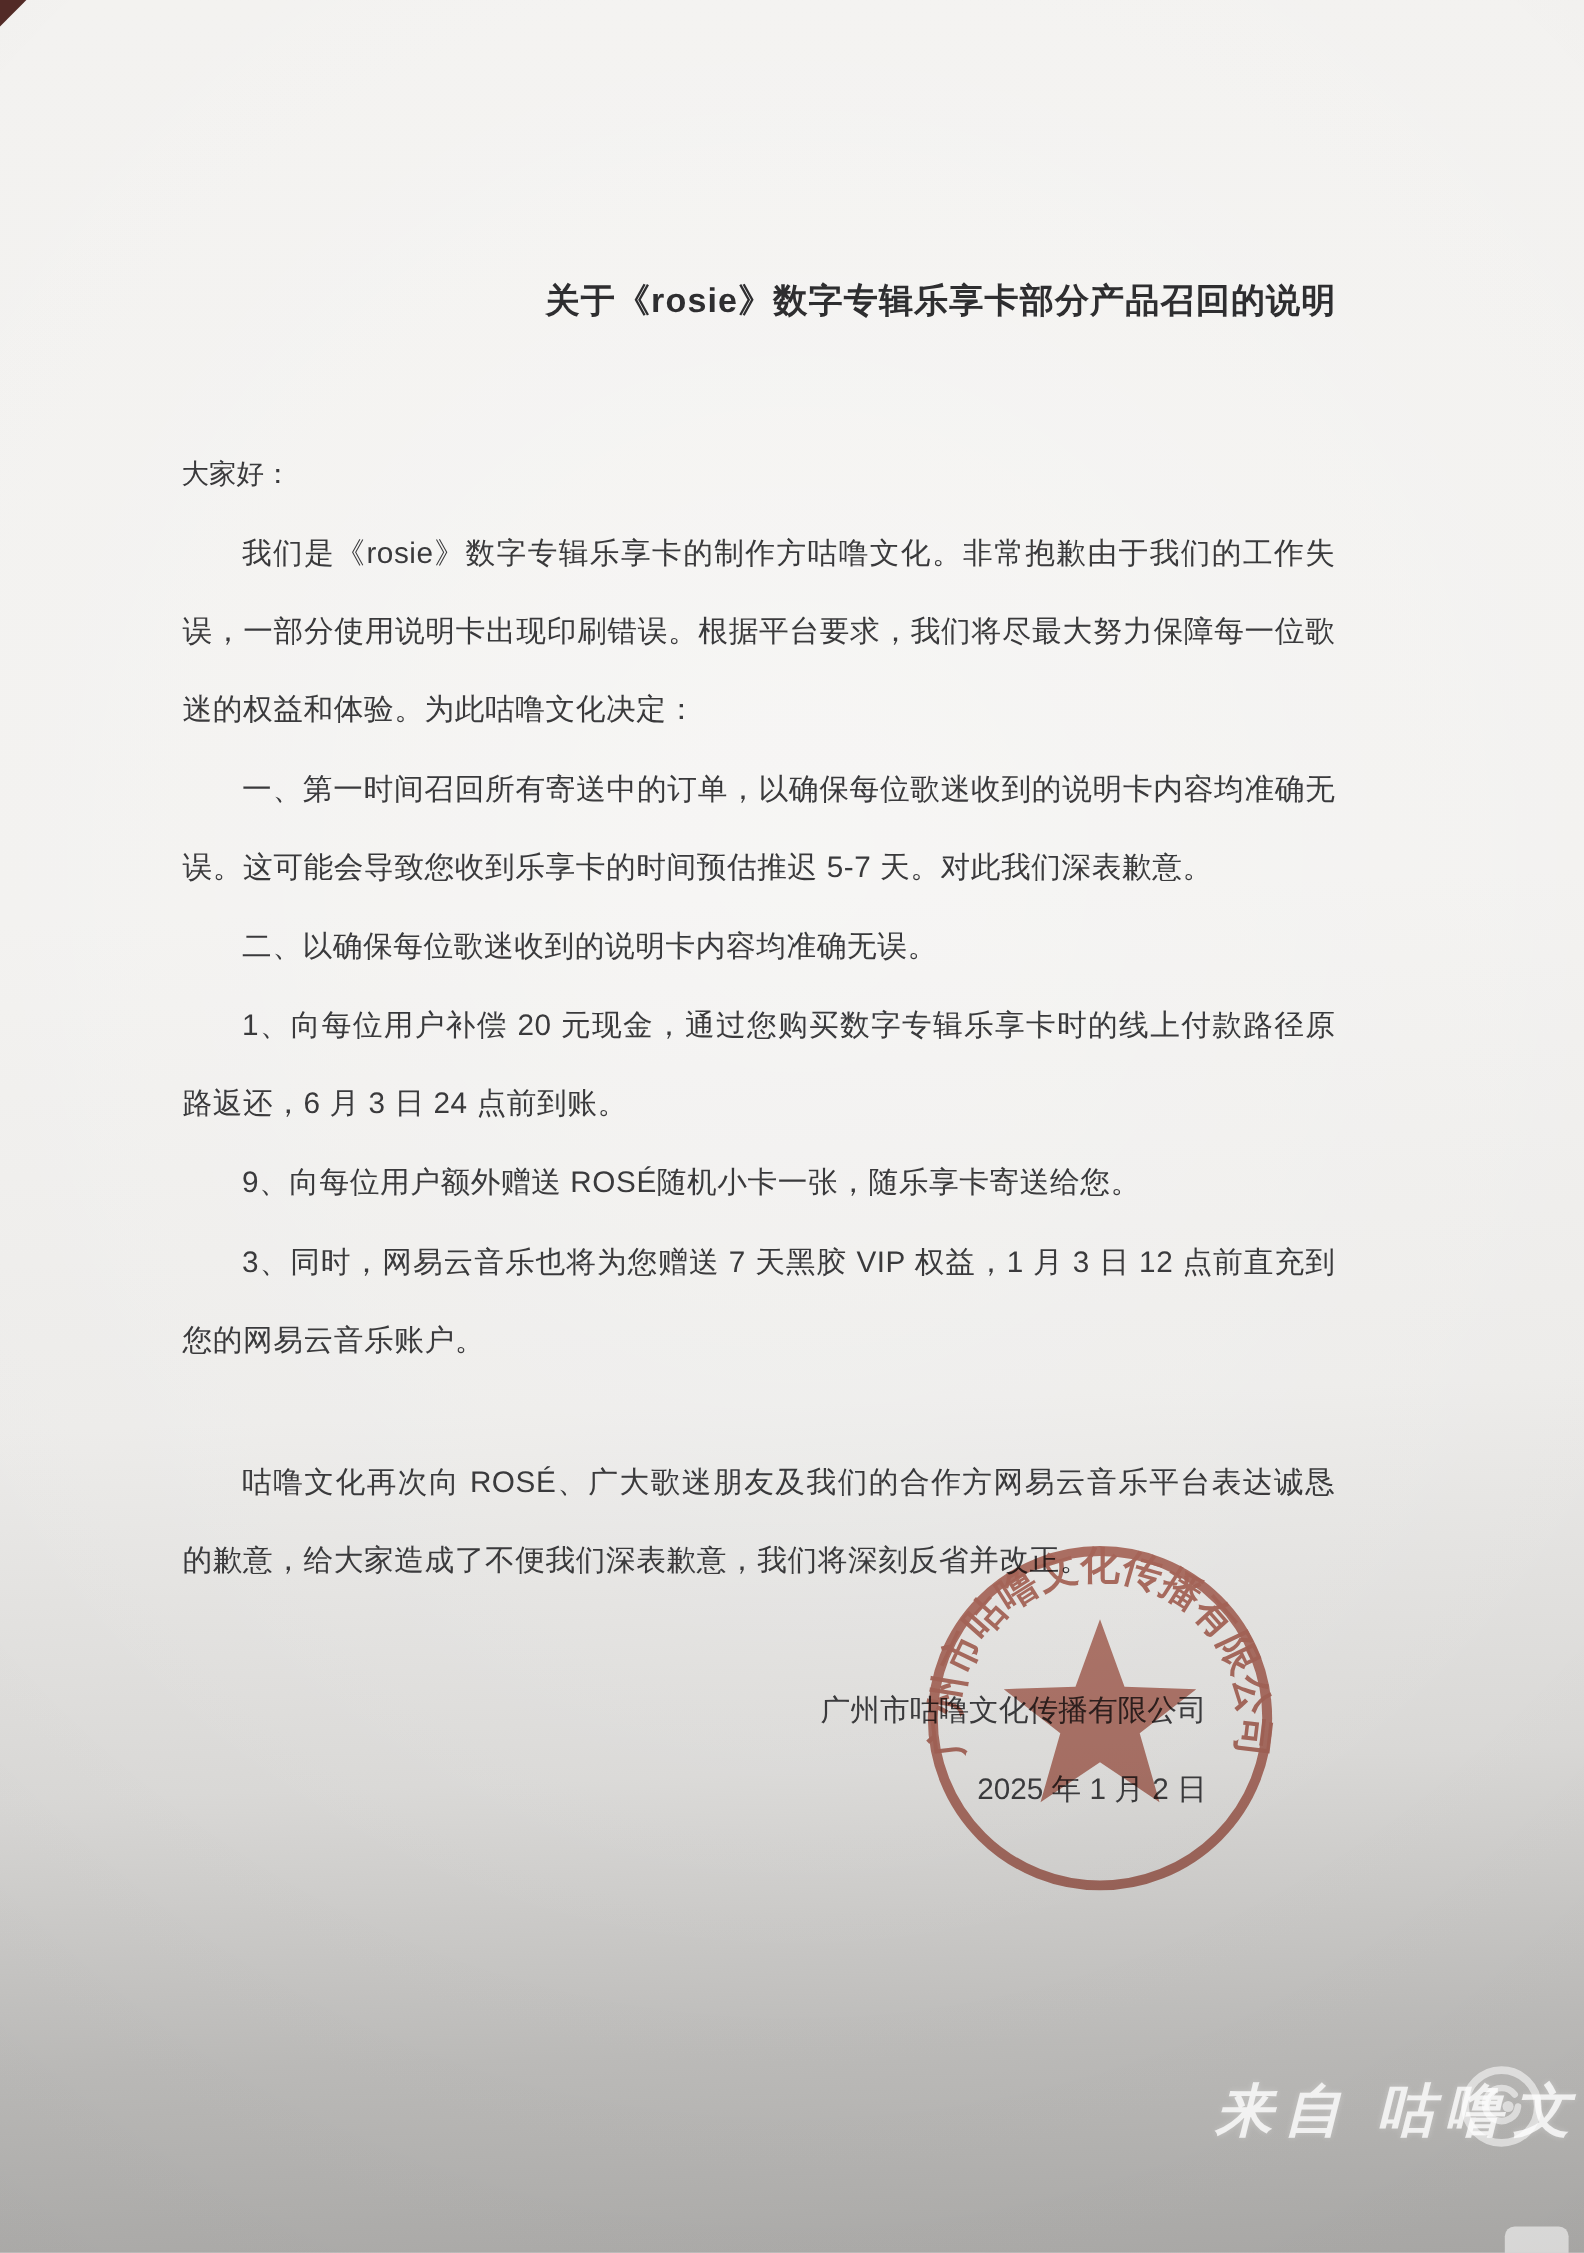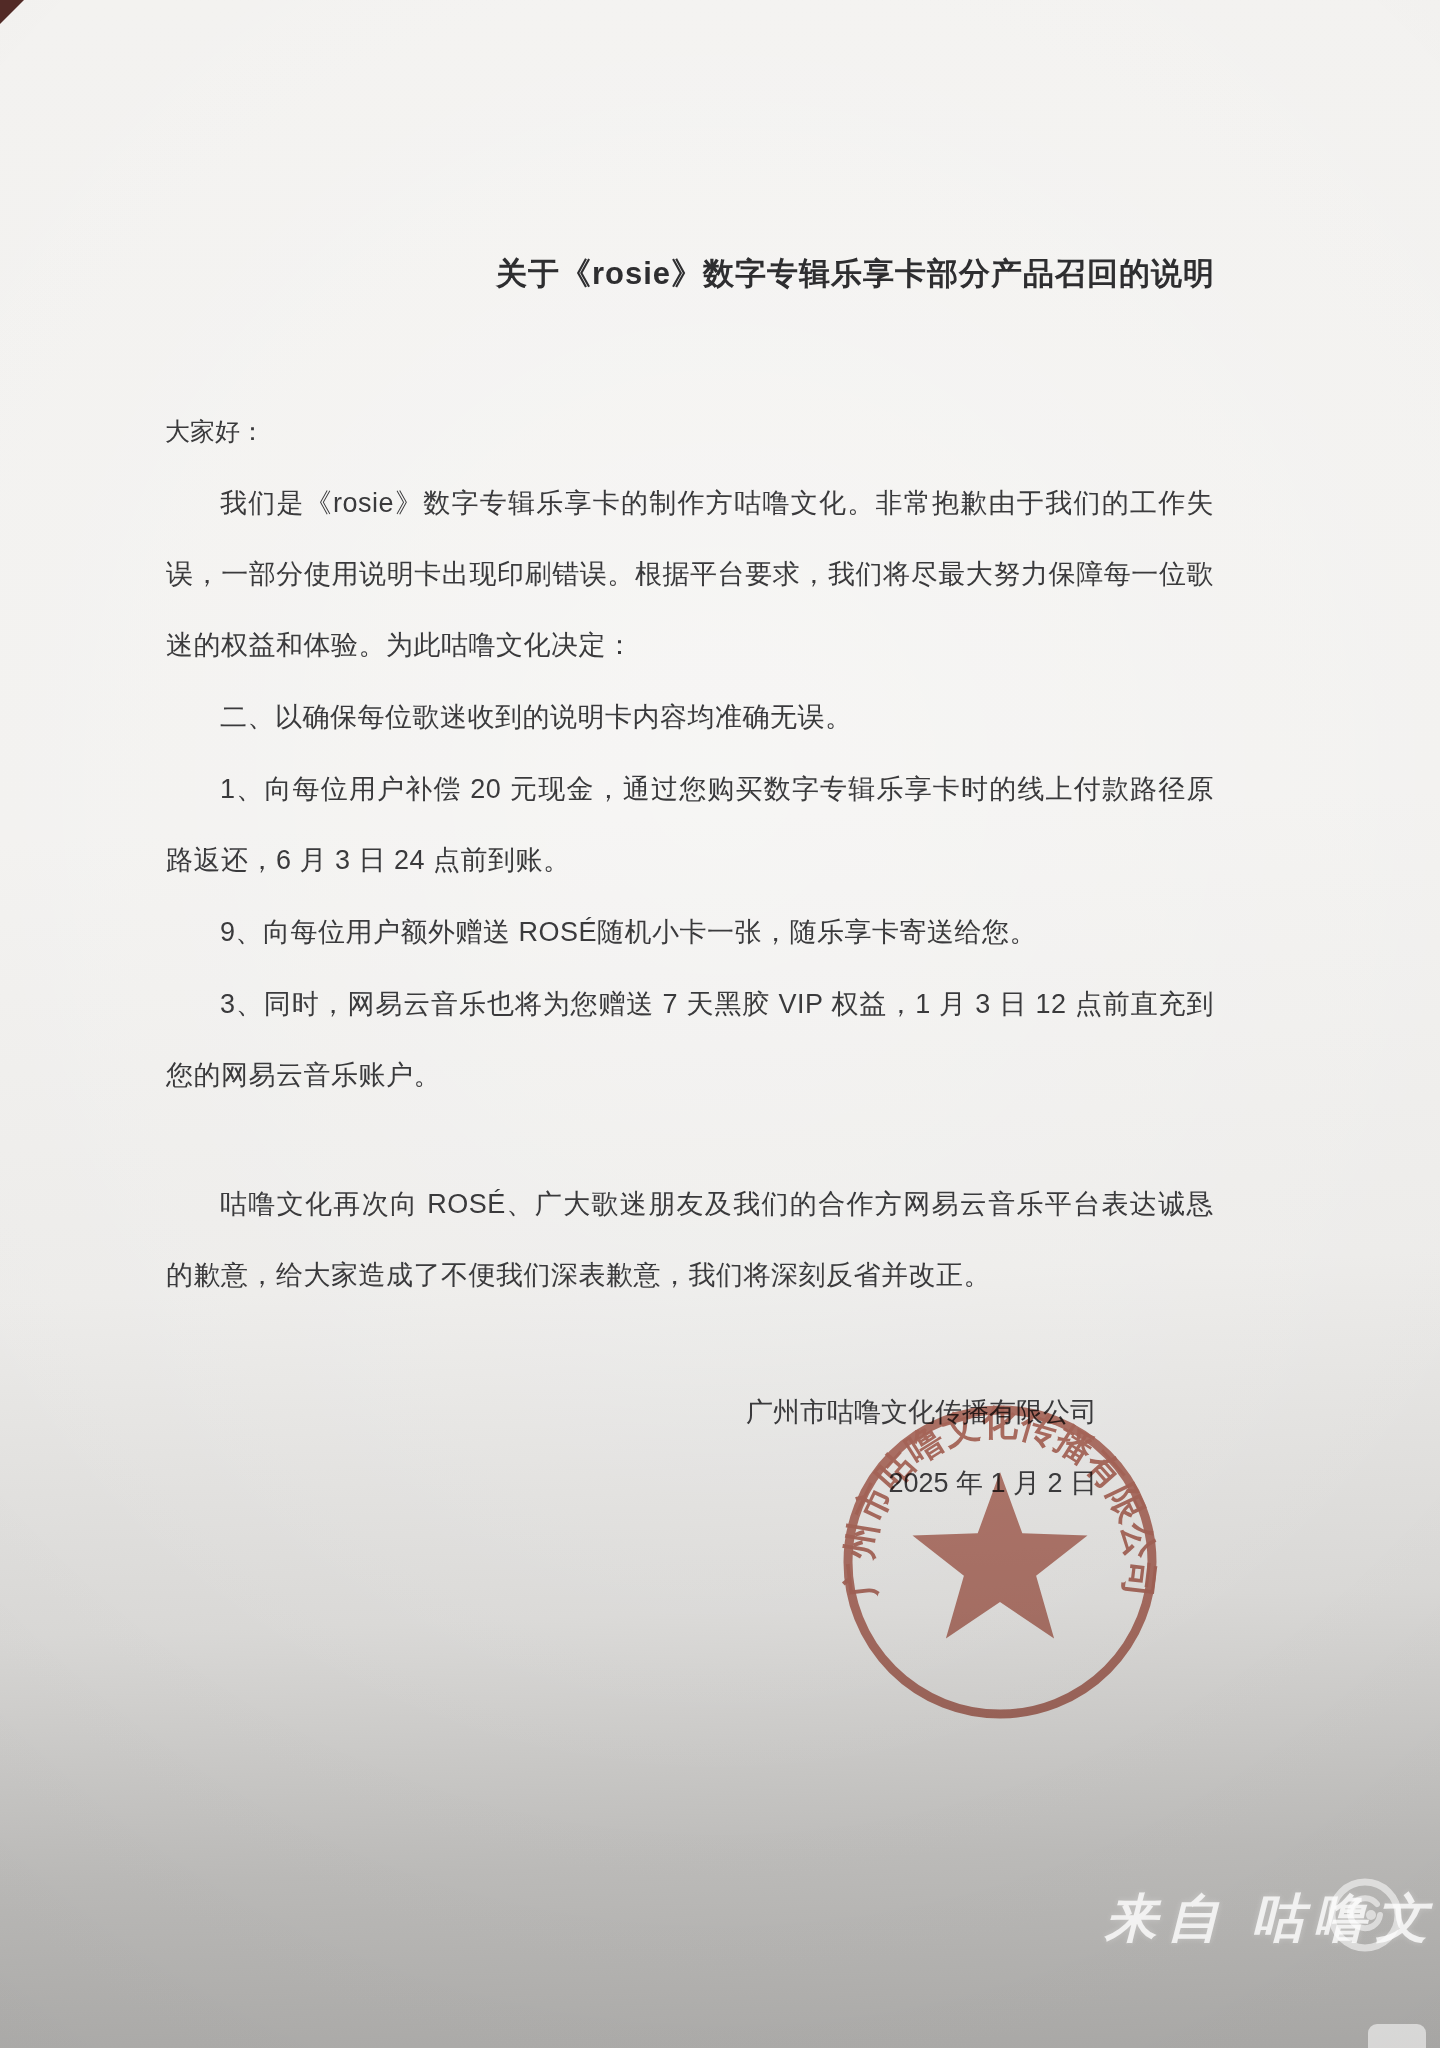--- a/index.html
+++ b/index.html
@@ -111,20 +111,21 @@
 <div class="vignette"></div>
 <div class="corner-mark"></div>
 
 <div class="sheet">
 
   <h1 class="doc-title">关于《rosie》数字专辑乐享卡部分产品召回的说明</h1>
 
   <p class="greeting">大家好：</p>
 
   <p class="para">我们是《rosie》数字专辑乐享卡的制作方咕噜文化。非常抱歉由于我们的工作失误，一部分使用说明卡出现印刷错误。根据平台要求，我们将尽最大努力保障每一位歌迷的权益和体验。为此咕噜文化决定：</p>
+  <p class="para">一、第一时间召回所有寄送中的订单，以确保每位歌迷收到的说明卡内容均准确无误。这可能会导致您收到乐享卡的时间预估推迟 5-7 天。对此我们深表歉意。</p>
   <p class="para">二、以确保每位歌迷收到的说明卡内容均准确无误。</p>
   <p class="para">1、向每位用户补偿 20 元现金，通过您购买数字专辑乐享卡时的线上付款路径原路返还，6 月 3 日 24 点前到账。</p>
   <p class="para">9、向每位用户额外赠送 ROSÉ随机小卡一张，随乐享卡寄送给您。</p>
   <p class="para">3、同时，网易云音乐也将为您赠送 7 天黑胶 VIP 权益，1 月 3 日 12 点前直充到您的网易云音乐账户。</p>
   <p class="para closing">咕噜文化再次向 ROSÉ、广大歌迷朋友及我们的合作方网易云音乐平台表达诚恳的歉意，给大家造成了不便我们深表歉意，我们将深刻反省并改正。</p>
 
   <div class="signature">
     <p class="sig-line">广州市咕噜文化传播有限公司</p>
     <p class="sig-line">2025 年 1 月 2 日</p>
   </div>

